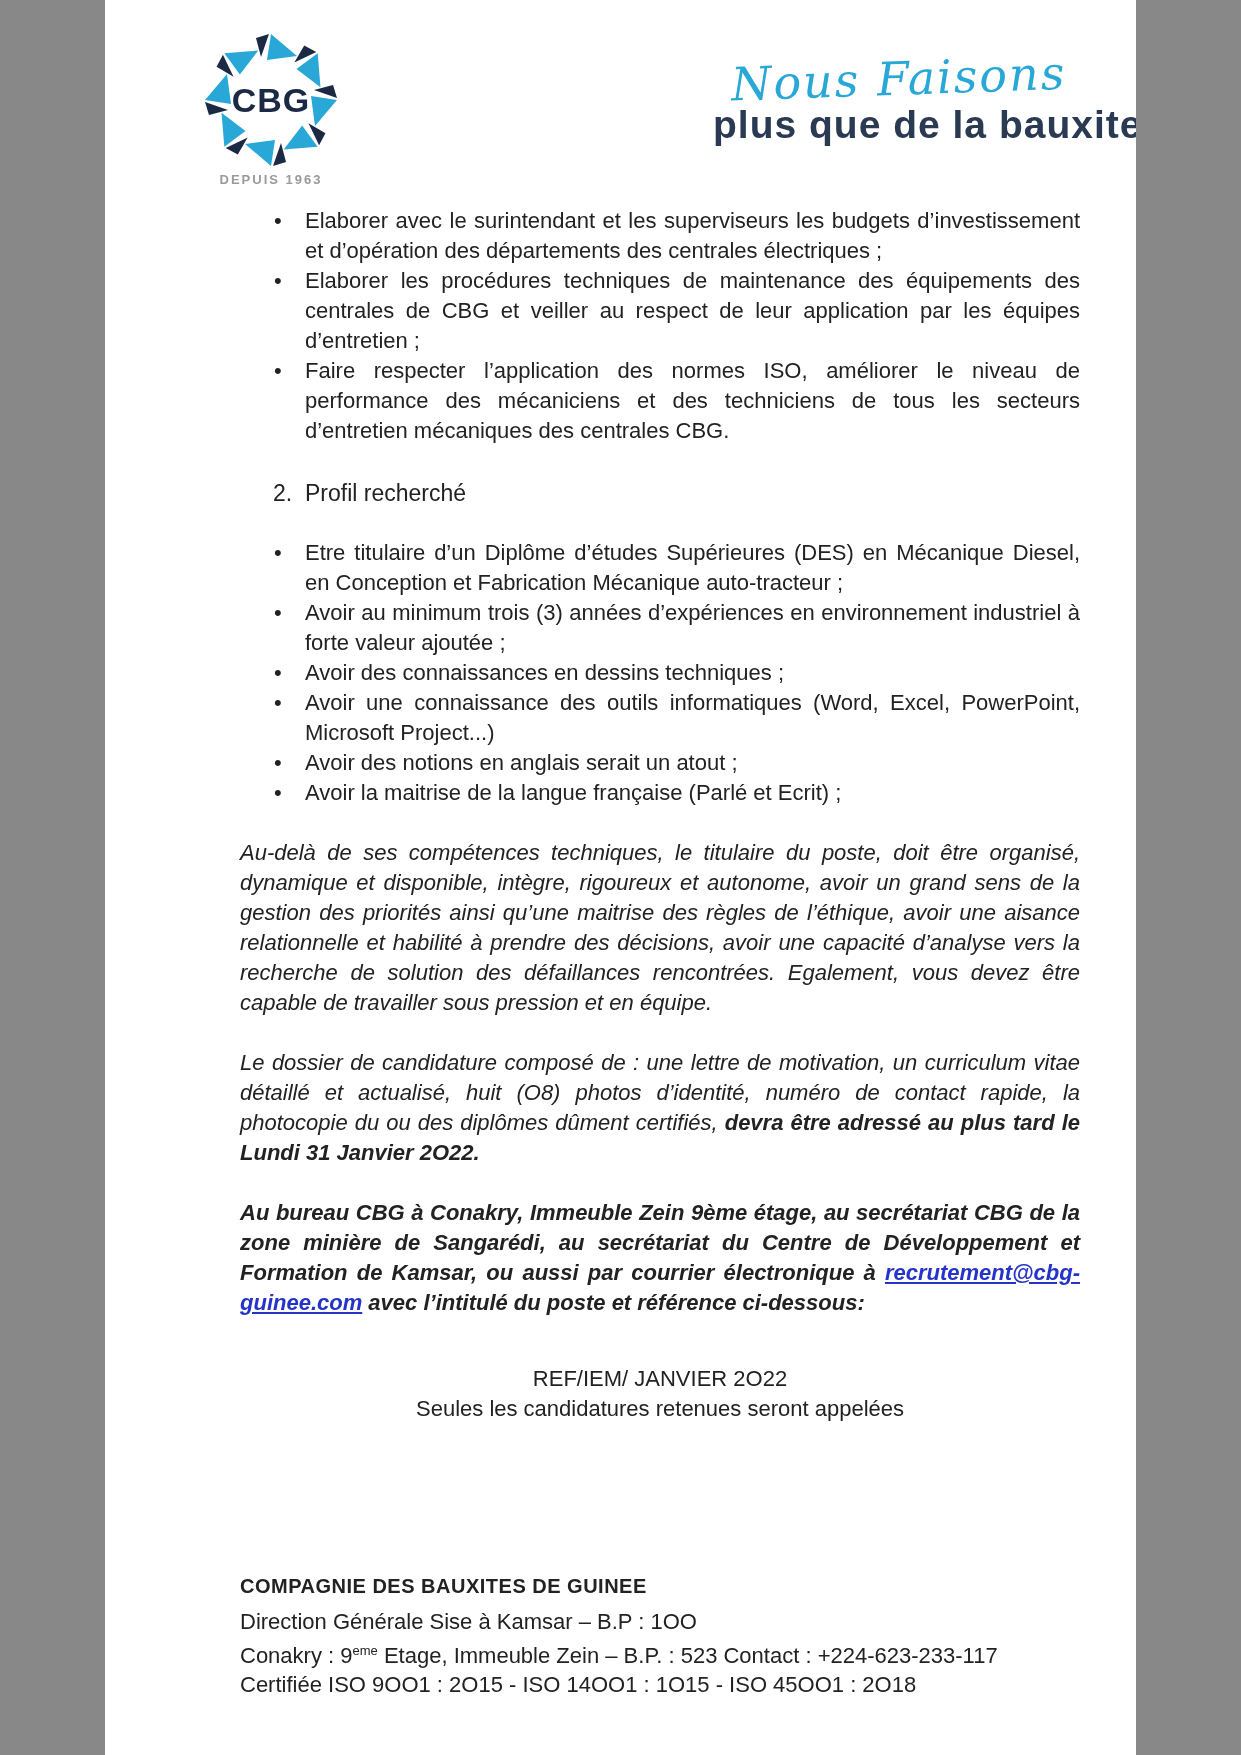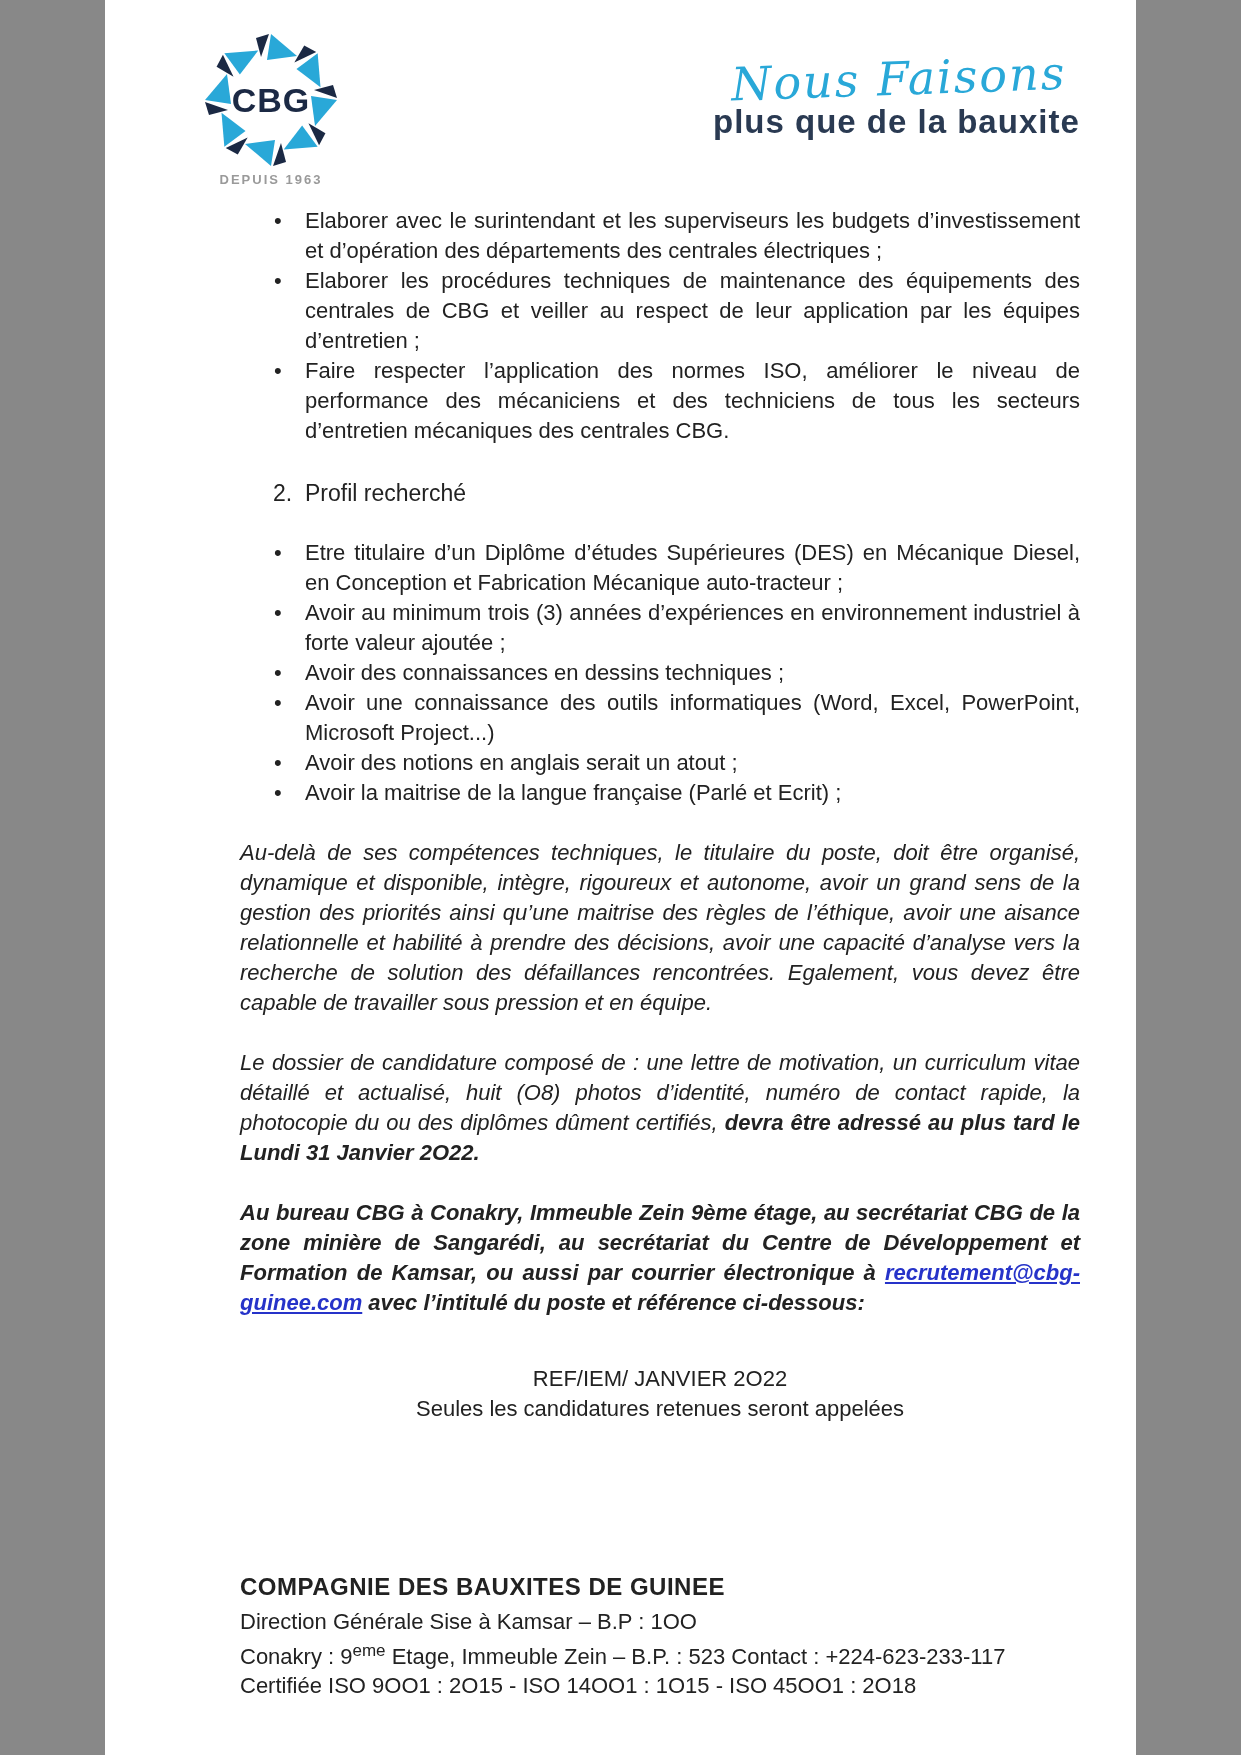--- a/index.html
+++ b/index.html
@@ -32,21 +32,21 @@
     font-style:italic;
     font-size:46px;
     color:var(--light-blue);
     transform:rotate(-2deg);
     padding-left:18px;
     letter-spacing:2px;
     line-height:1.1;
   }
   .slogan-main{
     display:block;
-    font-size:33px;
+    font-size:39px;
     font-weight:700;
     letter-spacing:1px;
     color:var(--slogan-navy);
     line-height:1.0;
     margin-top:2px;
   }
   
   .body-content{
     position:absolute;left:135px;top:206px;width:840px;
     font-size:22px;line-height:30px;
@@ -67,22 +67,22 @@
   ul.doc-list.second{margin-top:30px;}
   p.para{margin-top:30px;text-align:justify;font-style:italic;}
   p.para.bold{font-weight:700;}
   .inline-bold{font-weight:700;}
   a.email-link{color:var(--link-blue);text-decoration:underline;font-weight:700;}
   .ref-block{margin-top:46px;text-align:center;}
   .ref-line1{display:block;}
   .ref-line2{display:block;}
   
   .footer{position:absolute;left:135px;top:1572px;width:860px;font-size:22px;line-height:29px;}
-  .footer-company{font-size:24px;font-weight:700;letter-spacing:0.5px;margin-bottom:6px;}
-  .footer sup{font-size:17px;}
+  .footer-company{font-size:20px;font-weight:700;letter-spacing:0.5px;margin-bottom:6px;}
+  .footer sup{font-size:13px;}
   
   .corner-mark{position:absolute;left:1040px;top:1570px;}
 </style>
 </head>
 <body>
 
 <div class="page">
 
   <div class="logo-block">
     <svg width="140" height="140" viewBox="0 0 140 140">

